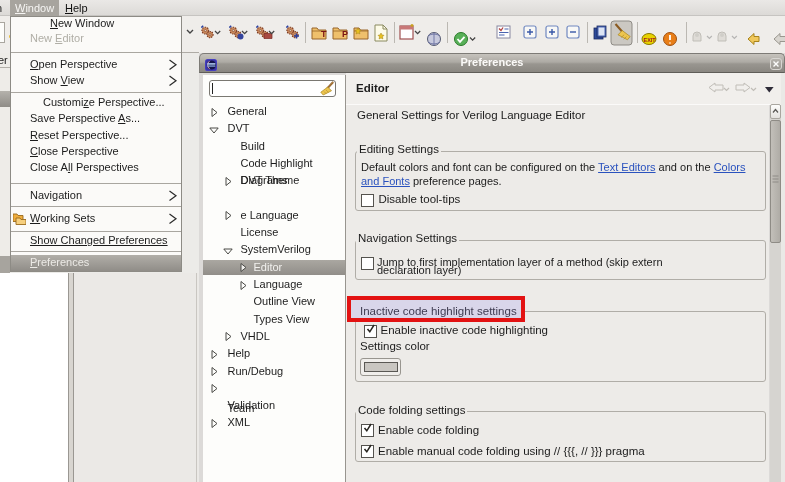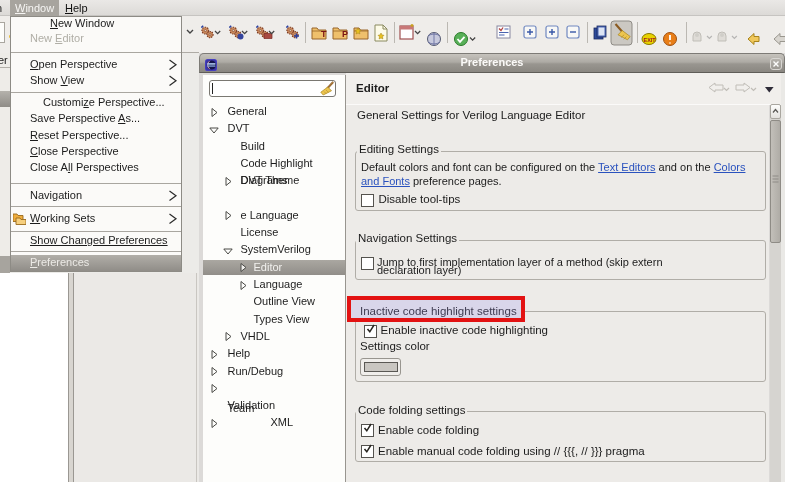--- a/index.html
+++ b/index.html
@@ -260,21 +260,21 @@
   </svg>
 <div class="t" style="left:227.5px;top:364.5px;">Run/Debug</div>
 <svg class="ab" style="left:211px;top:384.3px" width="7" height="9" viewBox="0 0 7 9">
     <path d="M1 0.5 L6 4.5 L1 8.5 Z" fill="#fdfdfb" stroke="#4a4a46" stroke-width="1"></path>
   </svg>
 <div class="t" style="left:227.5px;top:381.8px;margin-top:20px;">Team</div>
 <div class="t" style="left:227.5px;top:399.1px;">Validation</div>
 <svg class="ab" style="left:211px;top:418.9px" width="7" height="9" viewBox="0 0 7 9">
     <path d="M1 0.5 L6 4.5 L1 8.5 Z" fill="#fdfdfb" stroke="#4a4a46" stroke-width="1"></path>
   </svg>
-<div class="t" style="left:227.5px;top:416.4px;margin-left:43px;">XML</div>
+<div class="t" style="left:227.5px;top:416.4px;">XML</div>
 
 <div class="ab" style="left:346px;top:73px;width:436px;height:32px;background:#f1efec"></div>
 <div class="ab" style="left:346px;top:104px;width:436px;height:1px;background:#fbfaf9"></div>
 <div class="ab" style="left:346px;top:105px;width:423px;height:377px;background:#edebe8"></div>
 <div class="t rp" style="left:356px;top:81.5px;font-weight:bold">Editor</div>
 
 <svg class="ab" style="left:705px;top:80px" width="75" height="18" viewBox="0 0 75 18">
   <path d="M10 5 v-2 l-6 4.5 l6 4.5 v-2 h8 v-5 z" fill="none" stroke="#c0bdb7" stroke-width="1"></path>
   <path d="M19 8 l2.5 2.5 l2.5 -2.5" stroke="#c0bdb7" stroke-width="1.2" fill="none"></path>
   <path d="M39 5 v-2 l6 4.5 l-6 4.5 v-2 h-8 v-5 z" fill="none" stroke="#c0bdb7" stroke-width="1"></path>

